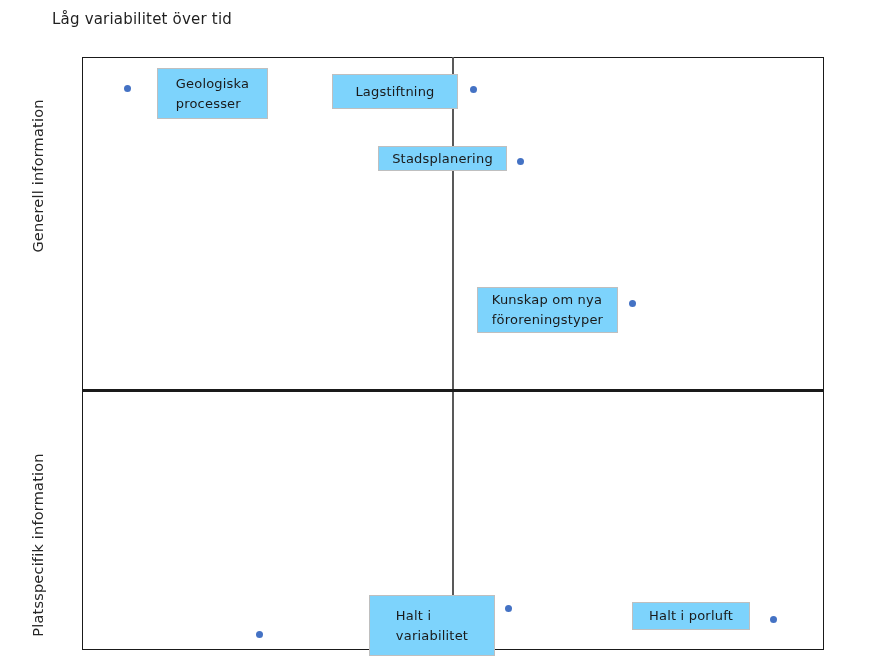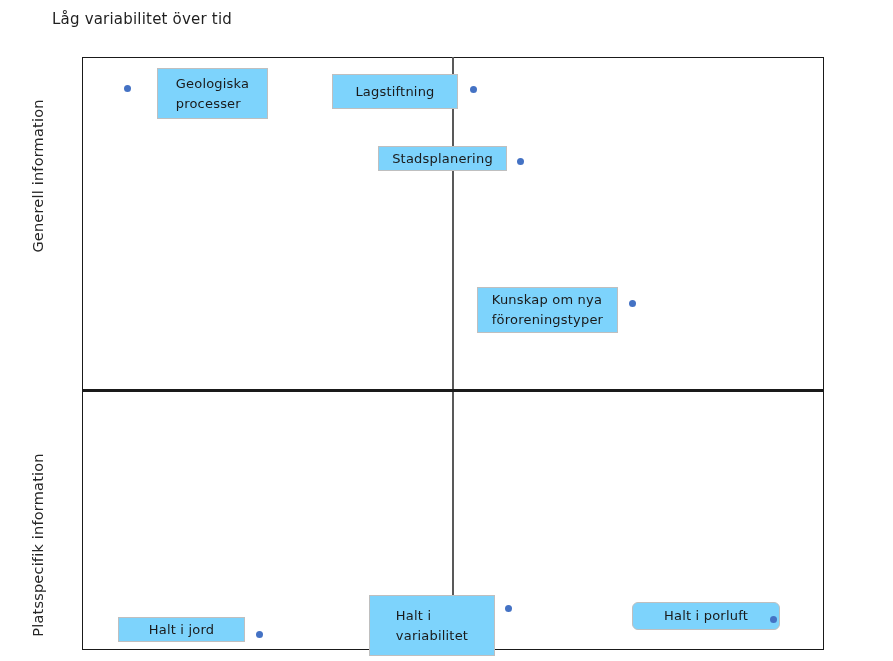--- a/index.html
+++ b/index.html
@@ -135,26 +135,21 @@
         </div>
       </div>
       <div class="dot" style="left: 628.5px; top: 299.5px; background: rgb(68, 114, 196);"></div>
       <div class="label-box" style="left: 369px; top: 571px; width: 126px; height: 61px; border-color: rgb(191, 191, 191); color: rgb(26, 26, 26); margin-top: 24px;">
         <div class="label-lines">
           <div>Halt i</div>
           <div>variabilitet</div>
         </div>
       </div>
       <div class="dot" style="left: 504.5px; top: 604.5px; background: rgb(68, 114, 196);"></div>
-      <div class="label-box" style="left: 118px; top: 617px; width: 127px; height: 25px; border-color: rgb(191, 191, 191); color: rgb(26, 26, 26);">
-        <div class="label-lines">
-          <div>Halt i jord</div>
-        </div>
-      </div>
       <div class="dot" style="left: 255.5px; top: 630.5px; background: rgb(68, 114, 196);"></div>
-      <div class="label-box" style="left: 632px; top: 602px; width: 148px; height: 28px; border-color: rgb(191, 191, 191); color: rgb(26, 26, 26); border-radius: 6px;">
+      <div class="label-box" style="left: 632px; top: 602px; width: 118px; height: 28px; border-color: rgb(191, 191, 191); color: rgb(26, 26, 26);">
         <div class="label-lines">
           <div>Halt i porluft</div>
         </div>
       </div>
       <div class="dot" style="left: 769.5px; top: 615.5px; background: rgb(68, 114, 196);"></div>
     </div>
 </div>
 
 </body></html>

